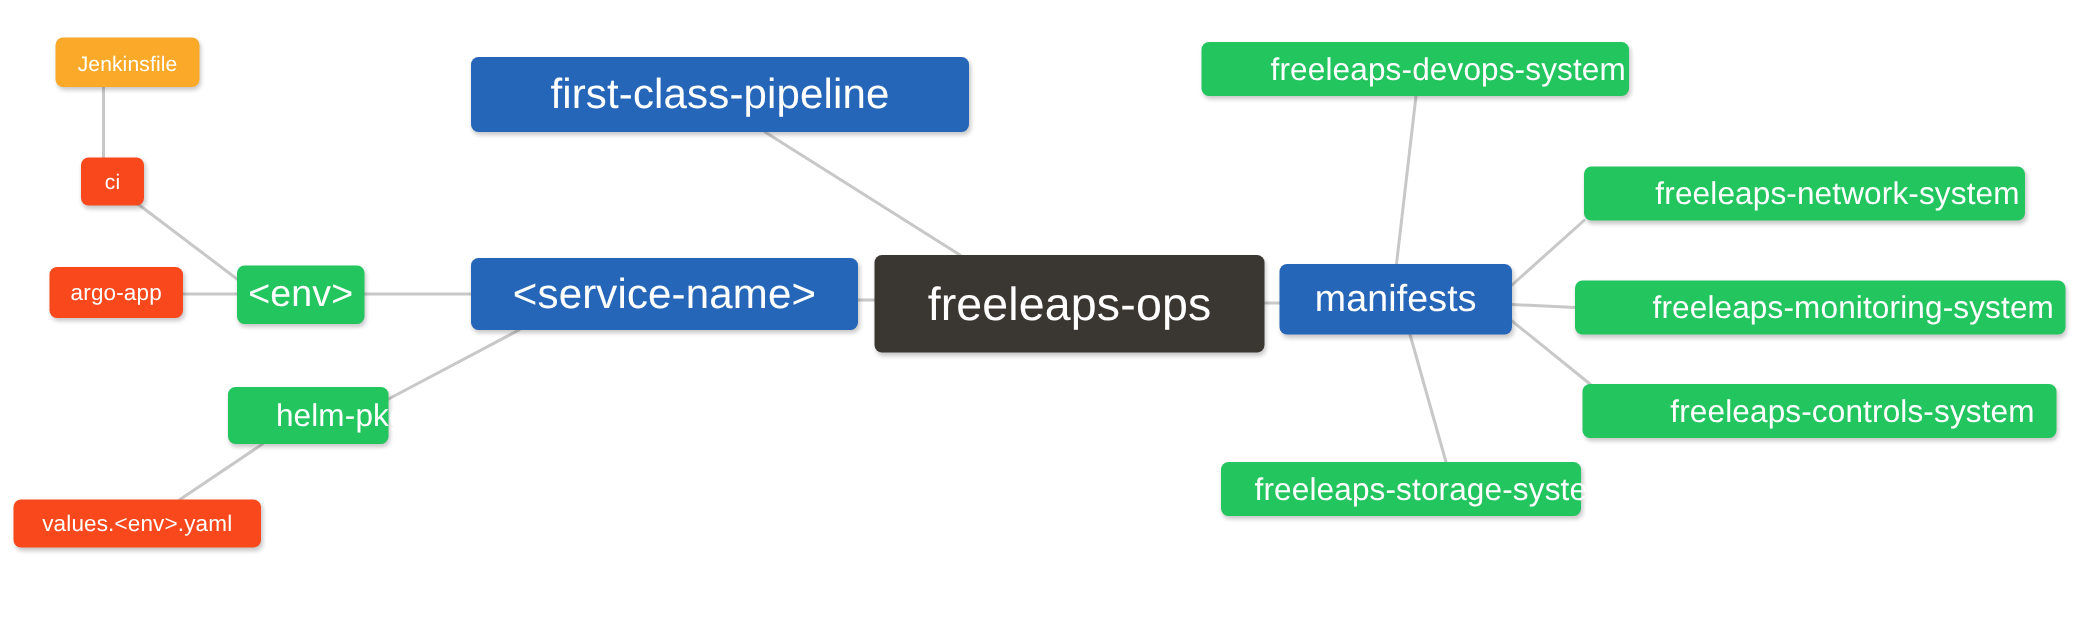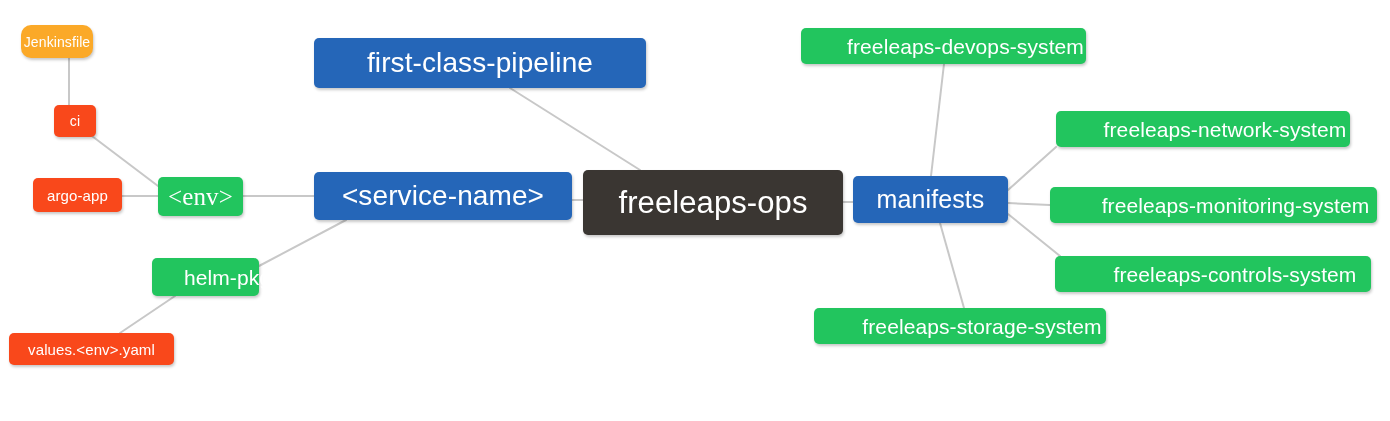--- a/index.html
+++ b/index.html
@@ -66,30 +66,30 @@
       <line x1="510" y1="88" x2="640" y2="170" stroke="#c8c8c8" stroke-width="2" stroke-linecap="round"></line>
       <line x1="572" y1="200" x2="583" y2="200" stroke="#c8c8c8" stroke-width="2" stroke-linecap="round"></line>
       <line x1="843" y1="202" x2="853" y2="202" stroke="#c8c8c8" stroke-width="2" stroke-linecap="round"></line>
       <line x1="931" y1="176" x2="944" y2="64" stroke="#c8c8c8" stroke-width="2" stroke-linecap="round"></line>
       <line x1="1008" y1="190" x2="1056" y2="147" stroke="#c8c8c8" stroke-width="2" stroke-linecap="round"></line>
       <line x1="1008" y1="203" x2="1050" y2="205" stroke="#c8c8c8" stroke-width="2" stroke-linecap="round"></line>
       <line x1="1008" y1="214" x2="1060" y2="256" stroke="#c8c8c8" stroke-width="2" stroke-linecap="round"></line>
       <line x1="940" y1="223" x2="964" y2="308" stroke="#c8c8c8" stroke-width="2" stroke-linecap="round"></line>
     </svg>
   <div id="node-layer">
-      <div class="node tier-tiny" style="left: 21px; top: 25px; width: 72px; height: 33px; background: rgb(251, 169, 40); border-radius: 10px;">
+      <div class="node tier-tiny" style="left: 37px; top: 25px; width: 96px; height: 33px; background: rgb(251, 169, 40);">
         <span class="node-label">Jenkinsfile</span>
       </div>
       <div class="node tier-tiny" style="left: 54px; top: 105px; width: 42px; height: 32px; background: rgb(249, 72, 27);">
         <span class="node-label">ci</span>
       </div>
       <div class="node tier-small" style="left: 33px; top: 178px; width: 89px; height: 34px; background: rgb(249, 72, 27);">
         <span class="node-label">argo-app</span>
       </div>
-      <div class="node tier-branch" style="left: 158px; top: 177px; width: 85px; height: 39px; background: rgb(34, 197, 94); font-family: Liberation Serif, serif;">
+      <div class="node tier-branch" style="left: 158px; top: 177px; width: 85px; height: 39px; background: rgb(34, 197, 94);">
         <span class="node-label">&lt;env&gt;</span>
       </div>
       <div class="node tier-leaf" style="left: 152px; top: 258px; width: 107px; height: 38px; background: rgb(34, 197, 94);">
         <span class="node-label">helm-pkg</span>
       </div>
       <div class="node tier-small" style="left: 9px; top: 333px; width: 165px; height: 32px; background: rgb(249, 72, 27);">
         <span class="node-label">values.&lt;env&gt;.yaml</span>
       </div>
       <div class="node tier-major" style="left: 314px; top: 38px; width: 332px; height: 50px; background: rgb(37, 102, 184);">
         <span class="node-label">first-class-pipeline</span>
@@ -108,17 +108,17 @@
       </div>
       <div class="node tier-leaf" style="left: 1056px; top: 111px; width: 294px; height: 36px; background: rgb(34, 197, 94);">
         <span class="node-label">freeleaps-network-system</span>
       </div>
       <div class="node tier-leaf" style="left: 1050px; top: 187px; width: 327px; height: 36px; background: rgb(34, 197, 94);">
         <span class="node-label">freeleaps-monitoring-system</span>
       </div>
       <div class="node tier-leaf" style="left: 1055px; top: 256px; width: 316px; height: 36px; background: rgb(34, 197, 94); justify-content: center;">
         <span class="node-label">freeleaps-controls-system</span>
       </div>
-      <div class="node tier-leaf" style="left: 814px; top: 308px; width: 292px; height: 36px; background: rgb(34, 197, 94); text-align: center;">
+      <div class="node tier-leaf" style="left: 814px; top: 308px; width: 240px; height: 36px; background: rgb(34, 197, 94); text-align: center;">
         <span class="node-label">freeleaps-storage-system</span>
       </div>
     </div>
 </div>
 
 </body></html>

